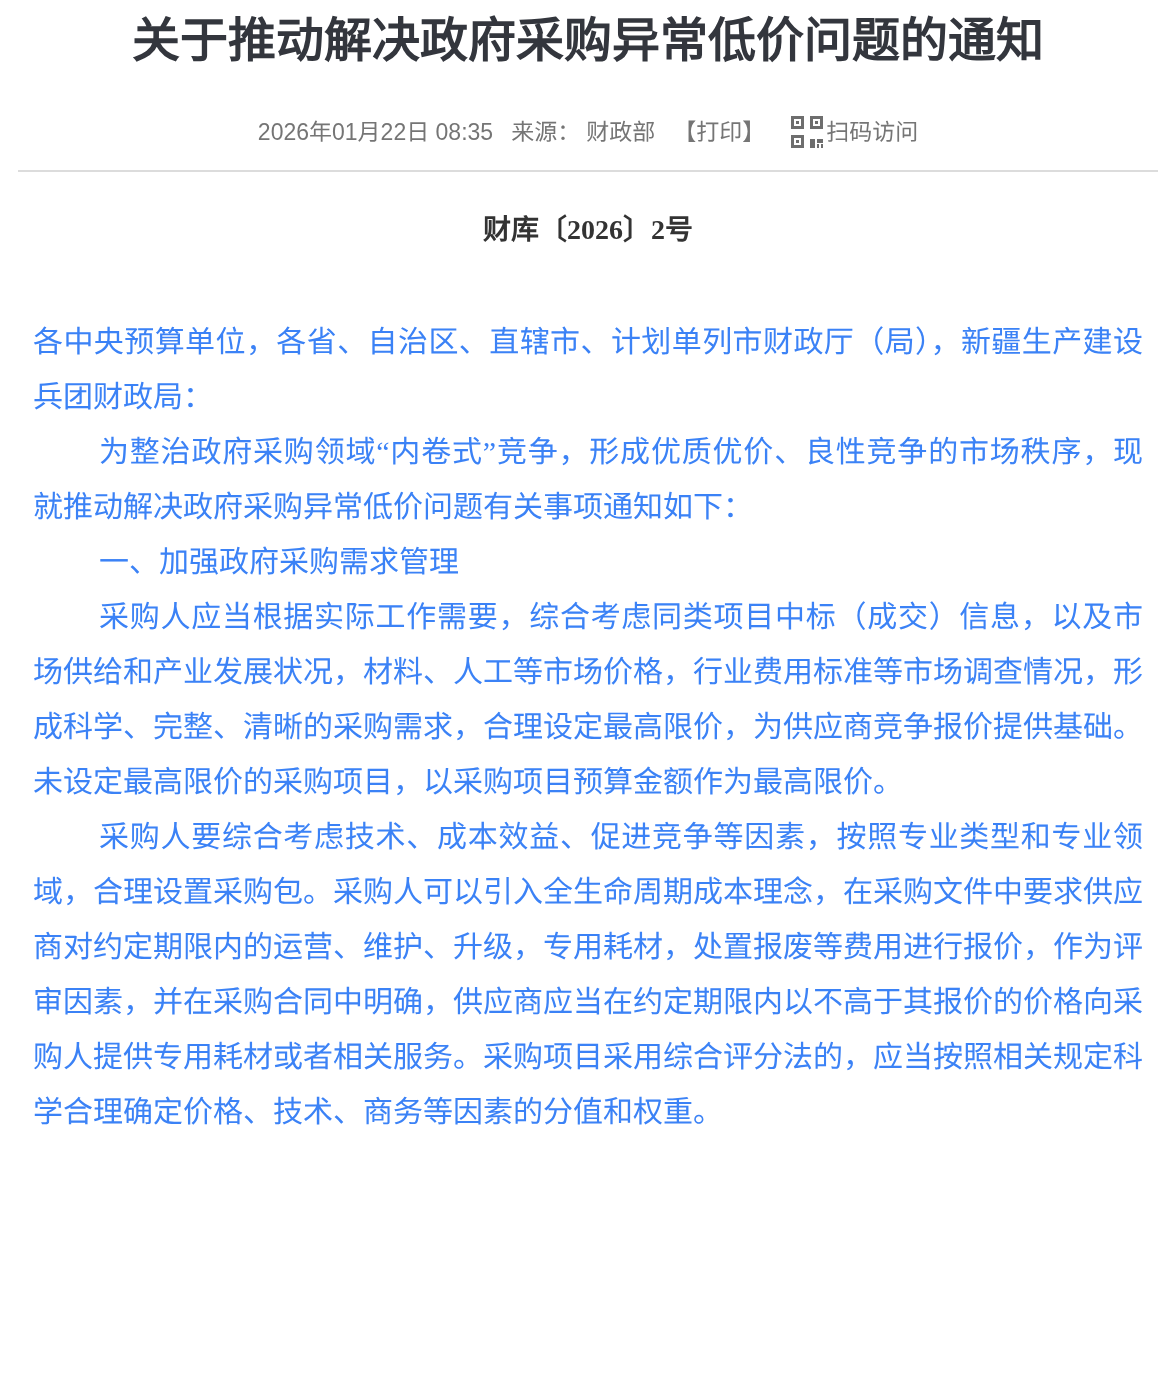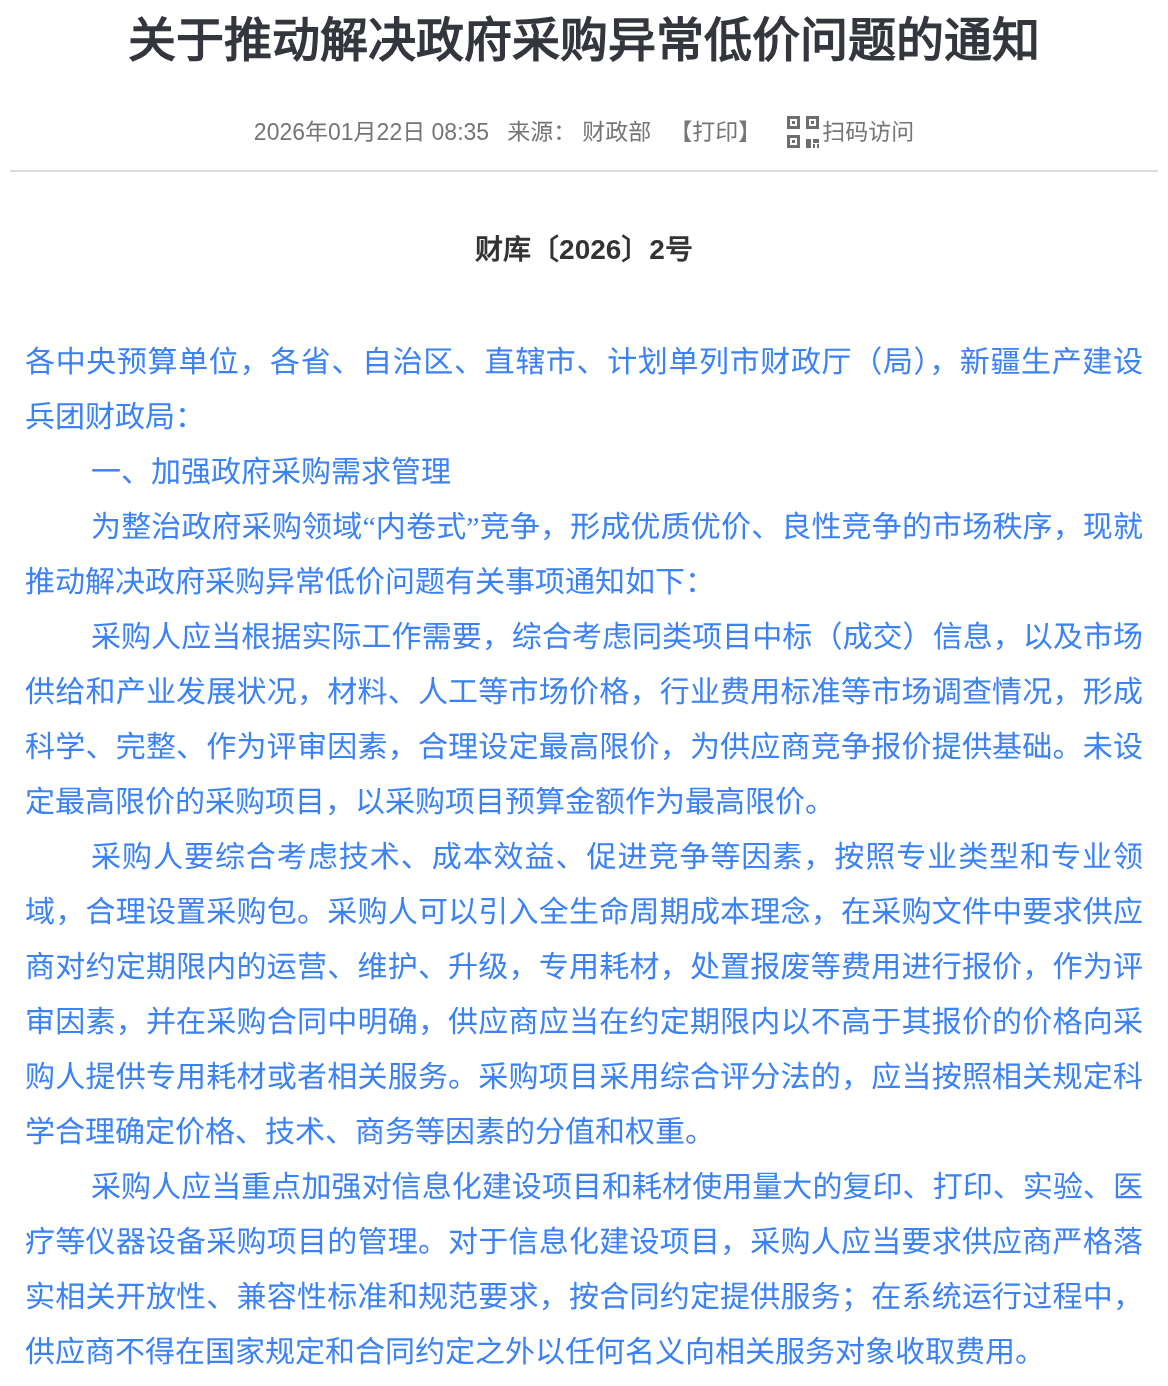--- a/index.html
+++ b/index.html
@@ -9,20 +9,21 @@
   }
   body {
     width: 1168px;
     height: 1386px;
     overflow: hidden;
     font-family: "Liberation Sans", "DejaVu Sans", sans-serif;
   }
   .article {
     width: 1168px;
     box-sizing: border-box;
+    padding-left: 8px;
   }
   .page-title {
     margin: 12px 60px 0;
     text-align: center;
     font-family: "Liberation Sans", "DejaVu Sans", sans-serif;
     font-size: 48px;
     font-weight: 700;
     line-height: 58px;
     color: #33363d;
   }
@@ -53,23 +54,23 @@
     width: 32px;
     height: 32px;
     display: inline-block;
   }
   .divider {
     border: none;
     border-top: 2px solid #dcdcdc;
     margin: 22px 10px 0 10px;
   }
   .doc-number {
-    margin-top: 62px;
+    margin-top: 42px;
     text-align: center;
-    font-family: Liberation Sans, sans-serif;
+    font-family: Liberation Serif, serif;
     font-size: 28px;
     font-weight: 600;
     line-height: 32px;
     color: #333333;
   }
   .doc-body {
     margin-top: 68px;
     padding: 0 25px;
     font-family: "Liberation Serif", "DejaVu Serif", serif;
     font-size: 30px;
@@ -121,20 +122,19 @@
       <span>扫码访问</span>
     </span>
   </div>
 
   <hr class="divider">
 
   <div class="doc-number">财库〔2026〕2号</div>
 
   <div class="doc-body">
     <p class="no-indent">各中央预算单位，各省、自治区、直辖市、计划单列市财政厅（局），新疆生产建设兵团财政局：</p>
+    <p>为整治政府采购领域“内卷式”竞争，形成优质优价、良性竞争的市场秩序，现就推动解决政府采购异常低价问题有关事项通知如下：</p>
     <p>一、加强政府采购需求管理</p>
-    <p>为整治政府采购领域“内卷式”竞争，形成优质优价、良性竞争的市场秩序，现就推动解决政府采购异常低价问题有关事项通知如下：</p>
-    <p>采购人应当根据实际工作需要，综合考虑同类项目中标（成交）信息，以及市场供给和产业发展状况，材料、人工等市场价格，行业费用标准等市场调查情况，形成科学、完整、作为评审因素，合理设定最高限价，为供应商竞争报价提供基础。未设定最高限价的采购项目，以采购项目预算金额作为最高限价。</p>
+    <p>采购人应当根据实际工作需要，综合考虑同类项目中标（成交）信息，以及市场供给和产业发展状况，材料、人工等市场价格，行业费用标准等市场调查情况，形成科学、完整、清晰的采购需求，合理设定最高限价，为供应商竞争报价提供基础。未设定最高限价的采购项目，以采购项目预算金额作为最高限价。</p>
     <p>采购人要综合考虑技术、成本效益、促进竞争等因素，按照专业类型和专业领域，合理设置采购包。采购人可以引入全生命周期成本理念，在采购文件中要求供应商对约定期限内的运营、维护、升级，专用耗材，处置报废等费用进行报价，作为评审因素，并在采购合同中明确，供应商应当在约定期限内以不高于其报价的价格向采购人提供专用耗材或者相关服务。采购项目采用综合评分法的，应当按照相关规定科学合理确定价格、技术、商务等因素的分值和权重。</p>
-    <p>采购人应当重点加强对信息化建设项目和耗材使用量大的复印、打印、实验、医疗等仪器设备采购项目的管理。对于信息化建设项目，采购人应当要求供应商严格落实相关开放性、兼容性标准和规范要求，按合同约定提供服务；在系统运行过程中，供应商不得在国家规定和合同约定之外以任何名义向相关服务对象收取费用。</p>
   </div>
 
 </div>
 
 </body></html>

